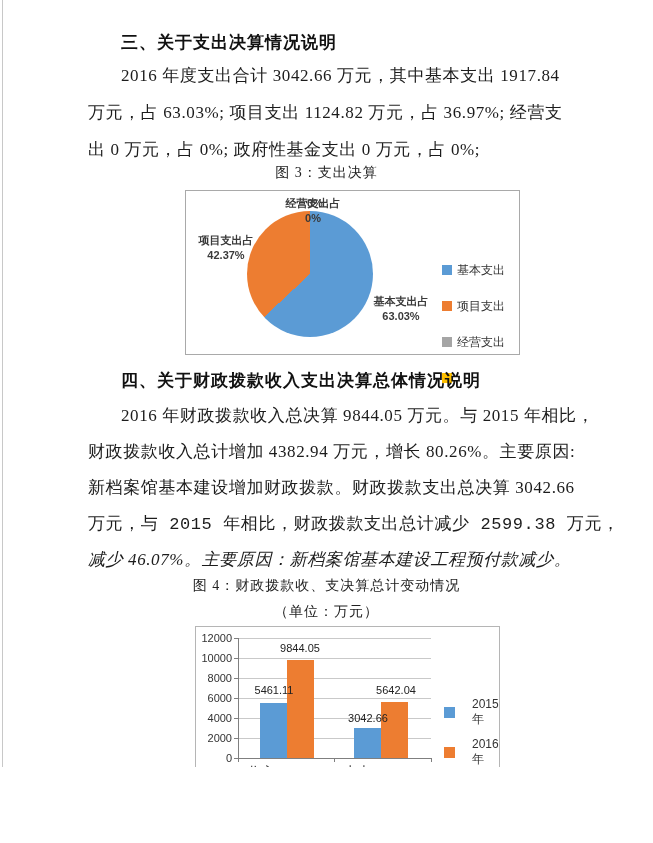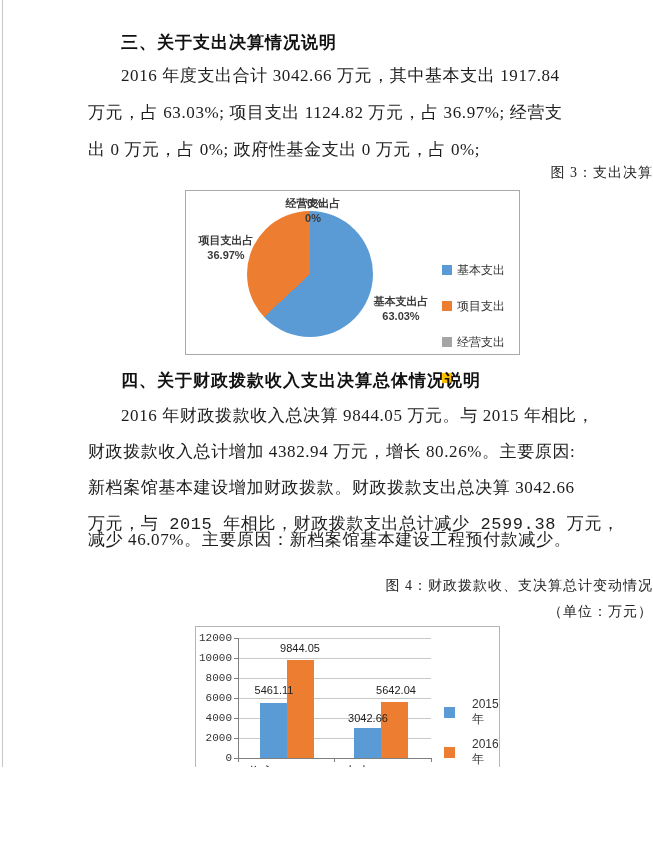--- a/index.html
+++ b/index.html
@@ -9,21 +9,21 @@
   }
   .page-edge{position:absolute;left:2px;top:0;width:1px;height:843px;background:#c8c8c8;}
   .heading{
     position:absolute;font-family:"Liberation Sans","DejaVu Sans",sans-serif;
     font-weight:bold;font-size:17px;letter-spacing:1px;color:#111;white-space:nowrap;
   }
   .bodyline{
     position:absolute;font-size:17px;letter-spacing:0.6px;white-space:nowrap;color:#1c1c1c;
   }
   .caption{
-    position:absolute;left:0;width:653px;text-align:right;font-size:14px;color:#222;letter-spacing:1px;
+    position:absolute;left:0;width:653px;text-align:center;font-size:14px;color:#222;letter-spacing:1px;
   }
   
   .fig3box{
     position:absolute;left:185px;top:190px;width:335px;height:165px;
     background:#fff;border:1px solid #a9a9a9;box-sizing:border-box;
   }
   .pie{
     position:absolute;left:61px;top:20px;width:126px;height:126px;border-radius:50%;
     background:conic-gradient(#5B9BD5 0deg 226.9deg,#ED7D31 226.9deg 360deg);
   }
@@ -42,21 +42,21 @@
   
   .fig4box{
     position:absolute;left:195px;top:626px;width:305px;height:161px;
     background:#fff;border:1px solid #b5b5b5;box-sizing:border-box;
   }
   .grid{position:absolute;left:42px;width:193px;height:1px;background:#c9c9c9;}
   .axisY{position:absolute;left:42px;top:11px;width:1px;height:120px;background:#7f7f7f;}
   .axisX{position:absolute;left:42px;top:131px;width:193px;height:1px;background:#7f7f7f;}
   .ytick{
     position:absolute;width:36px;text-align:right;
-    font-family:Liberation Mono, monospace;font-size:11px;color:#333;
+    font-family:Liberation Sans, sans-serif;font-size:11px;color:#333;
   }
   .ymark{position:absolute;width:4px;height:1px;background:#7f7f7f;left:38px;}
   .xmark{position:absolute;width:1px;height:4px;background:#7f7f7f;top:131px;}
   .bar{position:absolute;width:27px;}
   .dlabel{
     position:absolute;width:60px;text-align:center;
     font-family:"Liberation Sans","DejaVu Sans",sans-serif;font-size:11px;color:#222;
   }
   .cat{
     position:absolute;width:60px;text-align:left;top:136px;
@@ -87,21 +87,21 @@
     <div class="pie"></div>
 
     <div class="plabel" style="left:77px;top:5px;width:100px;">
       <div>经营支出占</div>
       <span class="overlap">0%</span>
       <div>0%</div>
     </div>
 
     <div class="plabel" style="left:0px;top:42px;width:80px;">
       <div>项目支出占</div>
-      <div>36.97%</div>
+      <div>42.37%</div>
     </div>
 
     <div class="plabel" style="left:175px;top:103px;width:80px;">
       <div>基本支出占</div>
       <div>63.03%</div>
     </div>
 
     <div class="pieLegend">
       <div class="legendRow">
         <span class="sw" style="background-color: rgb(91, 155, 213);"></span>
@@ -120,21 +120,21 @@
         <span></span>
       </div>
     </div>
   </div>
 
   <div class="heading" style="left:121px;top:369px;">四、关于财政拨款收入支出决算总体情况说明</div>
   <div class="bodyline" style="left:121px;top:404px;">2016 年财政拨款收入总决算 9844.05 万元。与 2015 年相比，</div>
   <div class="bodyline" style="left:88px;top:440px;">财政拨款收入总计增加 4382.94 万元，增长 80.26%。主要原因:</div>
   <div class="bodyline" style="left:88px;top:476px;">新档案馆基本建设增加财政拨款。财政拨款支出总决算 3042.66</div>
   <div class="bodyline" style="left:88px;top:512px;font-family:Liberation Mono, monospace;">万元，与 2015 年相比，财政拨款支出总计减少 2599.38 万元，</div>
-  <div class="bodyline" style="left:88px;top:528px;">减少 46.07%。主要原因：新档案馆基本建设工程预付款减少。</div>
+  <div class="bodyline" style="left:88px;top:548px;font-style:italic;">减少 46.07%。主要原因：新档案馆基本建设工程预付款减少。</div>
 
   <div class="caption" style="top:577px;">图 4：财政拨款收、支决算总计变动情况</div>
   <div class="caption" style="top:603px;">（单位：万元）</div>
 
   <div class="fig4box">
 
     <div class="grid" style="top:11px;"></div>
     <div class="grid" style="top:31px;"></div>
     <div class="grid" style="top:51px;"></div>
     <div class="grid" style="top:71px;"></div>

